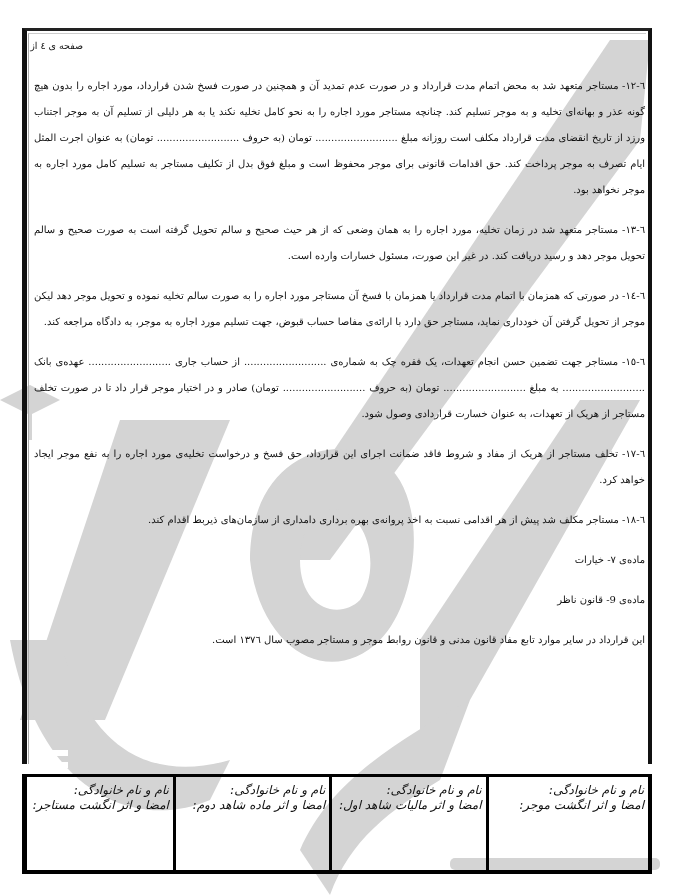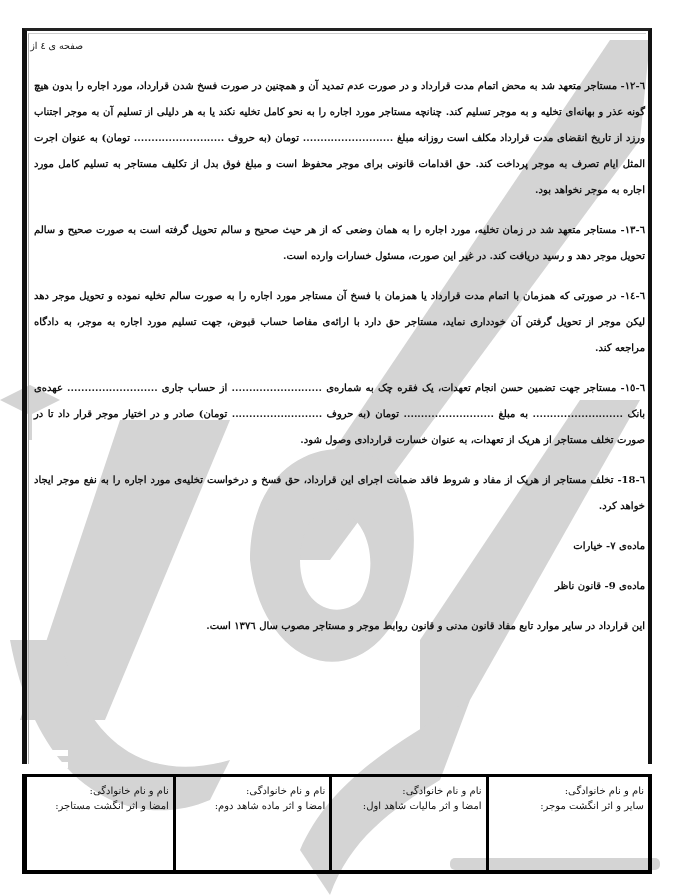--- a/index.html
+++ b/index.html
@@ -16,33 +16,33 @@
     .page-frame::before {
       content: ""; position: absolute; left: 1px; top: 2px; right: 2px; bottom: 0;
       border-left: 1px solid #aaa; border-top: 1px solid #ccc;
     }
     .page-number {
       position: absolute; left: 22px; top: 40px; font-size: 9.5px; color: #111; z-index: 2;
       direction: rtl;
     }
     .content {
       position: absolute; left: 34px; top: 73px; width: 611px; z-index: 2;
-      direction: rtl; text-align: justify; font-size: 10px; line-height: 26px; color: #111; font-weight: bold;
+      direction: rtl; text-align: justify; font-size: 10px; line-height: 26px; color: #111;
     }
     .para { margin: 0 0 14px 0; }
     .heading { margin: 0 0 14px 0; }
     .sig-table {
       position: absolute; left: 22px; top: 774px; width: 630px; height: 100px;
       border-collapse: collapse; z-index: 2; direction: rtl;
       border-top: 3px solid #000; border-bottom: 4px solid #000;
       border-left: 5px solid #000; border-right: 4px solid #000; box-sizing: border-box;
     }
     .sig-table td {
-      vertical-align: top; padding: 6px 4px; font-size: 10px; line-height: 15px;
-      border-left: 3px solid #000; color: #111;
+      vertical-align: top; padding: 6px 4px; font-size: 12px; line-height: 15px;
+      border-left: 3px solid #000; color: #111; font-style: italic;
     }
     .sig-table td:last-child { border-left: none; }
     .sig-table td:first-child { border-right: none; }
     .sig-line { display: block; }
   </style>
 </head>
 <body>
 
 <svg class="watermark" viewBox="0 0 687 895" xmlns="http://www.w3.org/2000/svg">
   <g fill="#d4d4d4">
@@ -69,32 +69,33 @@
 
 <div class="page-frame"></div>
 
 <div class="page-number">صفحه ی  ٤ از ٥</div>
 
 <div class="content">
   <p class="para">٦-١٢- مستاجر متعهد شد به محض اتمام مدت قرارداد و در صورت عدم تمدید آن و همچنین در صورت فسخ شدن قرارداد، مورد اجاره را بدون هیچ گونه عذر و بهانه‌ای تخلیه و به موجر تسلیم کند. چنانچه مستاجر مورد اجاره را به نحو کامل تخلیه نکند یا به هر دلیلی از تسلیم آن به موجر اجتناب ورزد از تاریخ انقضای مدت قرارداد مکلف است روزانه مبلغ .......................... تومان (به حروف .......................... تومان) به عنوان اجرت المثل ایام تصرف به موجر پرداخت کند. حق اقدامات قانونی برای موجر محفوظ است و مبلغ فوق بدل از تکلیف مستاجر به تسلیم کامل مورد اجاره به موجر نخواهد بود.</p>
   <p class="para">٦-١٣- مستاجر متعهد شد در زمان تخلیه، مورد اجاره را به همان وضعی که از هر حیث صحیح و سالم تحویل گرفته است به صورت صحیح و سالم تحویل موجر دهد و رسید دریافت کند. در غیر این صورت، مسئول خسارات وارده است.</p>
   <p class="para">٦-١٤- در صورتی که همزمان با اتمام مدت قرارداد یا همزمان با فسخ آن مستاجر مورد اجاره را به صورت سالم تخلیه نموده و تحویل موجر دهد لیکن موجر از تحویل گرفتن آن خودداری نماید، مستاجر حق دارد با ارائه‌ی مفاصا حساب قبوض، جهت تسلیم مورد اجاره به موجر، به دادگاه مراجعه کند.</p>
   <p class="para">٦-١٥- مستاجر جهت تضمین حسن انجام تعهدات، یک فقره چک به شماره‌ی .......................... از حساب جاری .......................... عهده‌ی بانک .......................... به مبلغ .......................... تومان (به حروف .......................... تومان) صادر و در اختیار موجر قرار داد تا در صورت تخلف مستاجر از هریک از تعهدات، به عنوان خسارت قراردادی وصول شود.</p>
-  <p class="para">٦-18- تخلف مستاجر از هریک از مفاد و شروط فاقد ضمانت اجرای این قرارداد، حق فسخ و درخواست تخلیه‌ی مورد اجاره را به نفع موجر ایجاد خواهد کرد.</p>
+  <p class="para">٦-١٧- تخلف مستاجر از هریک از مفاد و شروط فاقد ضمانت اجرای این قرارداد، حق فسخ و درخواست تخلیه‌ی مورد اجاره را به نفع موجر ایجاد خواهد کرد.</p>
+  <p class="para">٦-١٨- مستاجر مکلف شد پیش از هر اقدامی نسبت به اخذ پروانه‌ی بهره برداری دامداری از سازمان‌های ذیربط اقدام کند.</p>
   <p class="heading">ماده‌ی ٧- خیارات</p>
   <p class="heading">ماده‌ی 9- قانون ناظر</p>
   <p class="para">این قرارداد در سایر موارد تابع مفاد قانون مدنی و قانون روابط موجر و مستاجر مصوب سال ١٣٧٦ است.</p>
 </div>
 
 <table class="sig-table">
   <tbody>
       <tr>
     <td style="width:25%">
       <span class="sig-line">نام و نام خانوادگی:</span>
-      <span class="sig-line">سایر و اثر انگشت موجر:</span>
+      <span class="sig-line">امضا و اثر انگشت موجر:</span>
     </td>
     <td style="width:24%">
       <span class="sig-line">نام و نام خانوادگی:</span>
       <span class="sig-line">امضا و اثر مالیات شاهد اول:</span>
     </td>
     <td style="width:24%">
       <span class="sig-line">نام و نام خانوادگی:</span>
       <span class="sig-line">امضا و اثر ماده شاهد دوم:</span>
     </td>
     <td style="width:23%">

